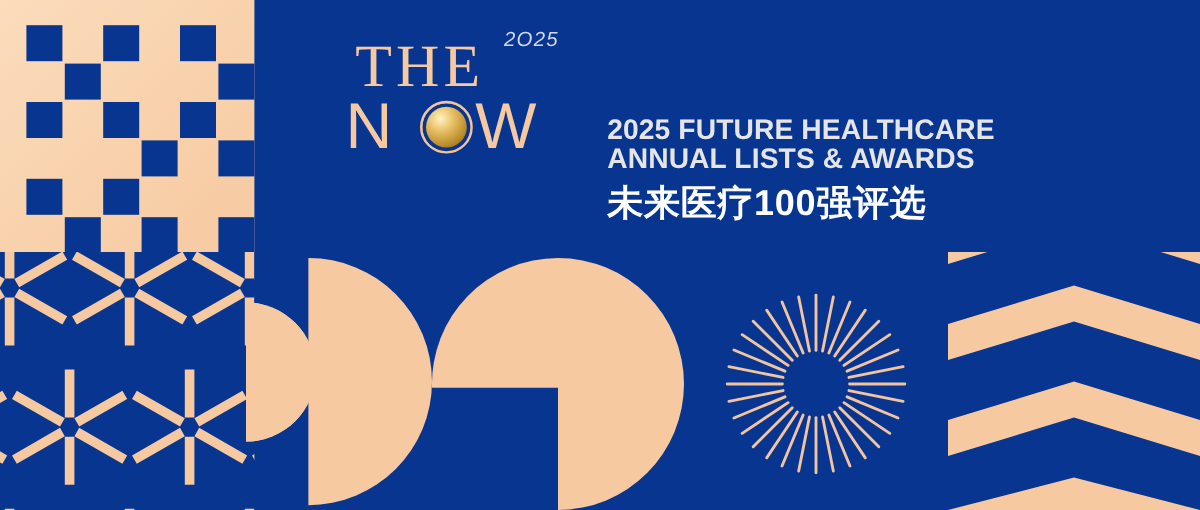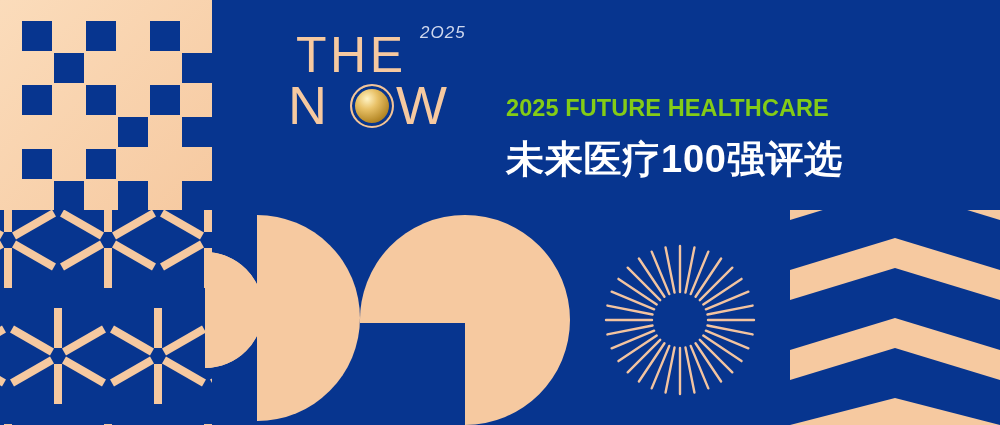--- a/index.html
+++ b/index.html
@@ -22,21 +22,21 @@
   
   #logo-block{position:absolute;left:286px;top:22px;width:200px;height:170px;}
   .logo-line{
     color:#f6c9a0;
     font-family:"Liberation Sans","DejaVu Sans",sans-serif;
     font-weight:300;
     letter-spacing:.04em;
     line-height:1;
     white-space:nowrap;
   }
-  #logo-the{position:absolute;left:10px;top:8px;font-size:50px;letter-spacing:.07em;}
+  #logo-the{position:absolute;left:10px;top:8px;font-size:50px;letter-spacing:.07em;font-family:Liberation Serif, serif;}
   #logo-year{position:absolute;left:134px;top:2px;font-size:17px;color:#cfd8ee;letter-spacing:.06em;font-style:italic;}
   #logo-nowrow{position:absolute;left:2px;top:56px;height:54px;}
   #logo-n{position:absolute;left:0px;top:0px;font-size:54px;}
   #logo-w{position:absolute;left:108px;top:0px;font-size:54px;}
   #logo-orb{
     position:absolute;left:62px;top:6px;width:44px;height:44px;border-radius:50%;
     border:2px solid #f2c49c;
     background:
       radial-gradient(circle at 38% 32%, #fff3c4 0%, #e9c268 28%, #b88b2a 62%, #5d4412 100%);
     box-shadow:0 0 0 3px #07358f inset;
@@ -49,26 +49,26 @@
     font-size:78px;font-weight:700;letter-spacing:.005em;
     color:transparent;
     -webkit-text-stroke:1.4px #e9eefb;
     line-height:1;
     white-space:nowrap;
     font-family:"Liberation Sans","DejaVu Sans",sans-serif;
   }
   
   #headline{position:absolute;left:506px;top:96px;width:470px;}
   .hl-en{
-    color:#84cc16;font-weight:700;font-size:23.5px;line-height:1.04;
+    color:#e5e5e5;font-weight:700;font-size:23.5px;line-height:1.04;
     letter-spacing:.004em;white-space:nowrap;
   }
   .hl-cn{
-    color:#ffffff;font-weight:700;font-size:38px;line-height:1.12;
-    letter-spacing:.02em;white-space:nowrap;margin-top:18px;
+    color:#ffffff;font-weight:700;font-size:30px;line-height:1.12;
+    letter-spacing:.02em;white-space:nowrap;margin-top:8px;
   }
 
   
   #bottom-band{position:absolute;left:0;top:210px;width:1000px;height:215px;}
 </style>
 </head>
 <body>
 
 <div id="banner">
 
@@ -96,20 +96,21 @@
     <div id="logo-nowrow">
       <div class="logo-line" id="logo-n">N</div>
       <div id="logo-orb"></div>
       <div class="logo-line" id="logo-w">W</div>
     </div>
   </div>
 
 
   <div id="headline">
     <div class="hl-en">2025 FUTURE HEALTHCARE</div>
+    <div class="hl-en">ANNUAL LISTS &amp; AWARDS</div>
     <div class="hl-cn">未来医疗100强评选</div>
   </div>
 
   <div id="bottom-band">
 
     <div id="hexgroup">
         <svg width="212" height="215" style="position: absolute; left: 0px; top: 0px;">
           <line x1="-42" y1="-94" x2="-42" y2="-134" stroke="#f6c9a0" stroke-width="8"></line>
           <line x1="-48" y1="-82" x2="-88" y2="-59" stroke="#f6c9a0" stroke-width="8"></line>
           <line x1="-36" y1="-82" x2="4" y2="-59" stroke="#f6c9a0" stroke-width="8"></line>

